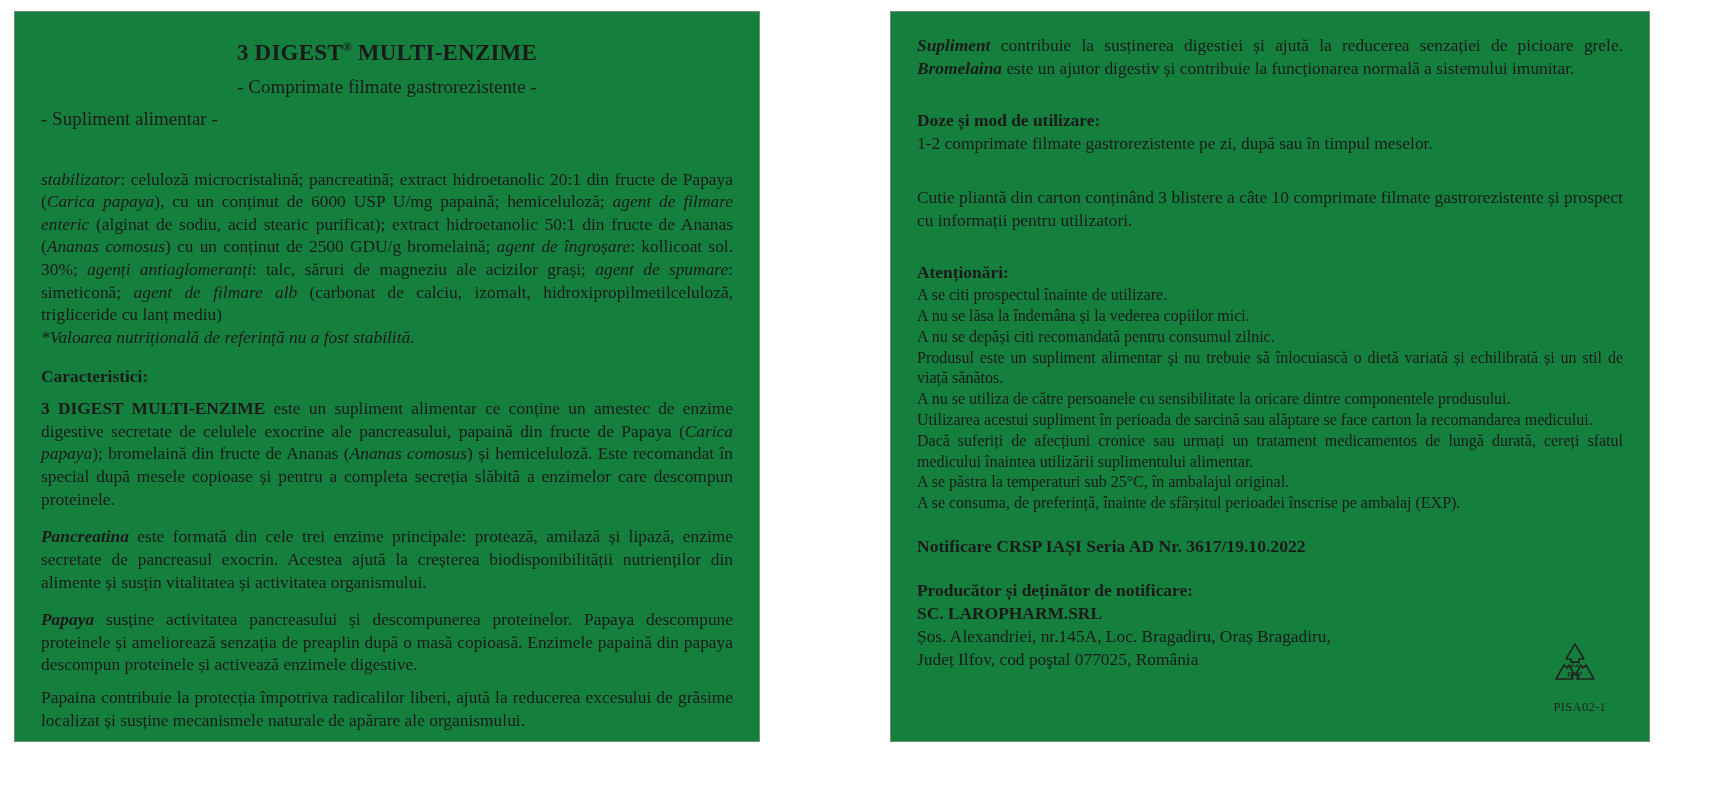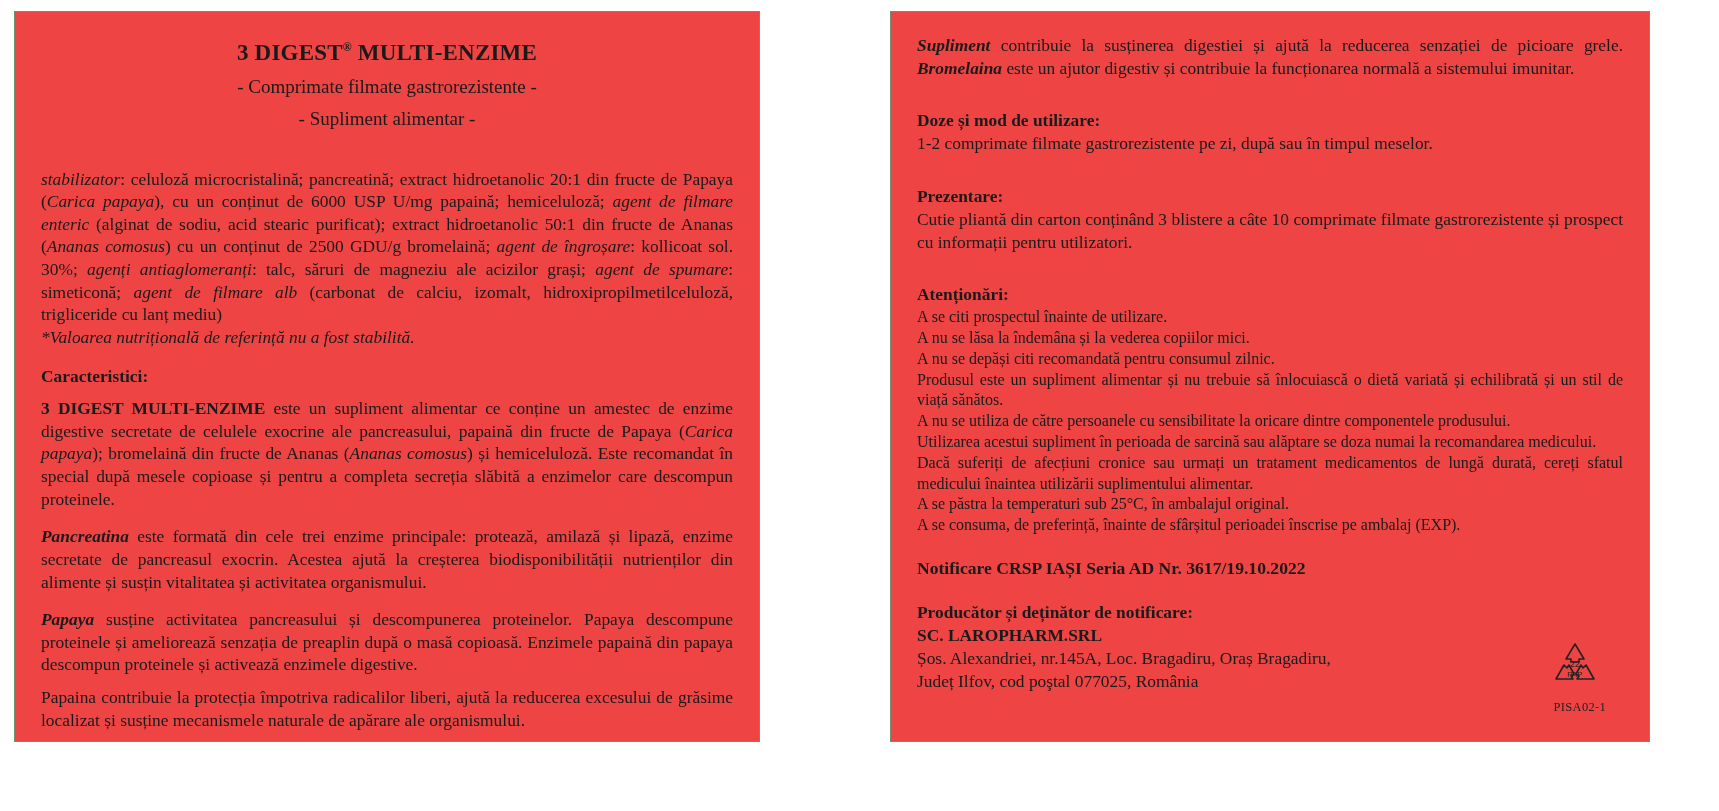--- a/index.html
+++ b/index.html
@@ -18,21 +18,21 @@
     position: relative;
     width: 1719px;
     height: 811px;
   }
   .panel {
     position: absolute;
     top: 11px;
     height: 731px;
     border: 1.5px solid #6f8f6f;
     box-sizing: border-box;
-    background: #ef4444;
+    background: #15803d;
   }
   .panel-left {
     left: 14px;
     width: 746px;
     padding: 18px 26px 10px 26px;
   }
   .panel-right {
     left: 890px;
     width: 760px;
     padding: 20px 26px 10px 26px;
@@ -55,21 +55,21 @@
     font-size: 12px;
     vertical-align: super;
     font-weight: bold;
   }
   .doc-sub1 {
     text-align: center;
     font-size: 19px;
     margin-top: 9px;
   }
   .doc-sub2 {
-    text-align: center;
+    text-align: left;
     font-size: 19px;
     margin-top: 10px;
   }
 
   
   .sec {
     margin-top: 16px;
     font-size: 17.4px;
     line-height: 1.30;
     text-align: justify;
@@ -193,37 +193,34 @@
       </div>
 
       <div class="r-block">
         <div class="r-head">
           <span>Doze și mod de utilizare</span><span>:</span>
         </div>
         <div class="r-body">1-2 comprimate filmate gastrorezistente pe zi, după sau în timpul meselor.</div>
       </div>
 
       <div class="r-block">
-        <div class="r-head">
-          <span>Prezentare</span><span>:</span>
-        </div>
         <div class="r-body">Cutie pliantă din carton conținând 3 blistere a câte 10 comprimate filmate gastrorezistente și prospect cu informații pentru utilizatori.</div>
       </div>
 
       <div class="r-block">
         <div class="r-head">
           <span>Atenționări</span><span>:</span>
         </div>
         <div class="lines">
           <div>A se citi prospectul înainte de utilizare.</div>
           <div>A nu se lăsa la îndemâna și la vederea copiilor mici.</div>
           <div>A nu se depăși citi recomandată pentru consumul zilnic.</div>
           <div>Produsul este un supliment alimentar și nu trebuie să înlocuiască o dietă variată și echilibrată și un stil de viață sănătos.</div>
           <div>A nu se utiliza de către persoanele cu sensibilitate la oricare dintre componentele produsului.</div>
-          <div>Utilizarea acestui supliment în perioada de sarcină sau alăptare se doza numai la recomandarea medicului.</div>
+          <div>Utilizarea acestui supliment în perioada de sarcină sau alăptare se face carton la recomandarea medicului.</div>
           <div>Dacă suferiți de afecțiuni cronice sau urmați un tratament medicamentos de lungă durată, cereți sfatul medicului înaintea utilizării suplimentului alimentar.</div>
           <div>A se păstra la temperaturi sub 25°C, în ambalajul original.</div>
           <div>A se consuma, de preferință, înainte de sfârșitul perioadei înscrise pe ambalaj (EXP).</div>
         </div>
       </div>
 
       <div class="notif">Notificare CRSP IAȘI  Seria AD Nr. 3617/19.10.2022</div>
 
       <div class="producer">
         <span class="b">Producător și deținător de notificare:</span>

